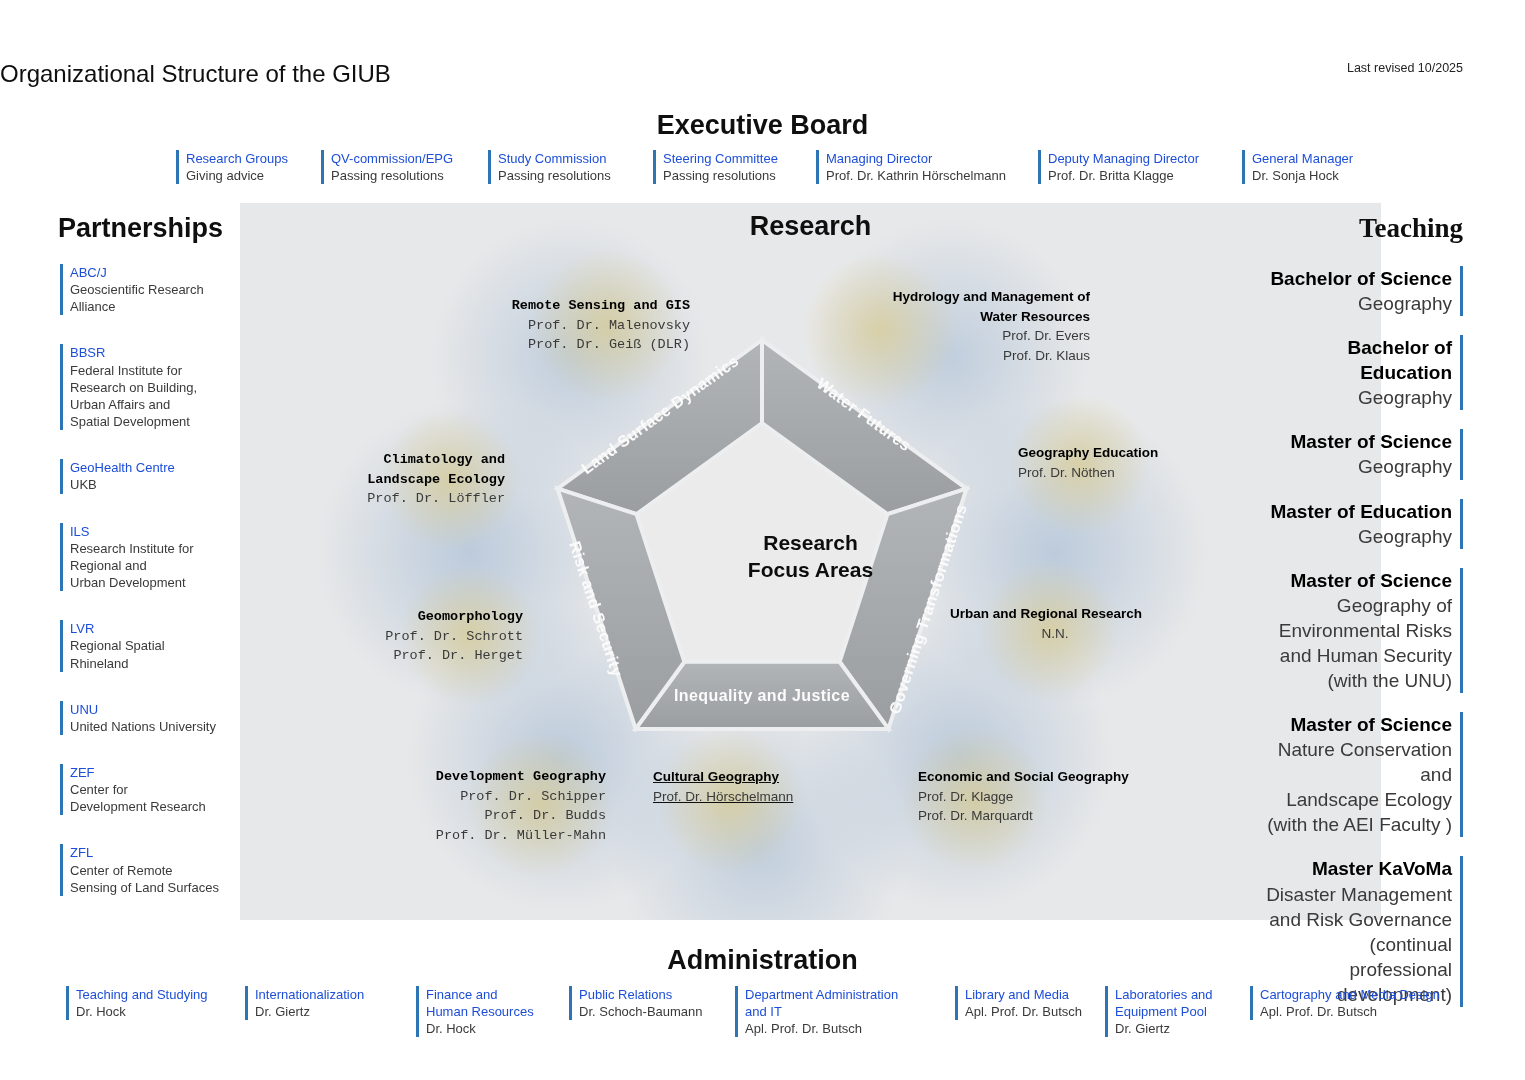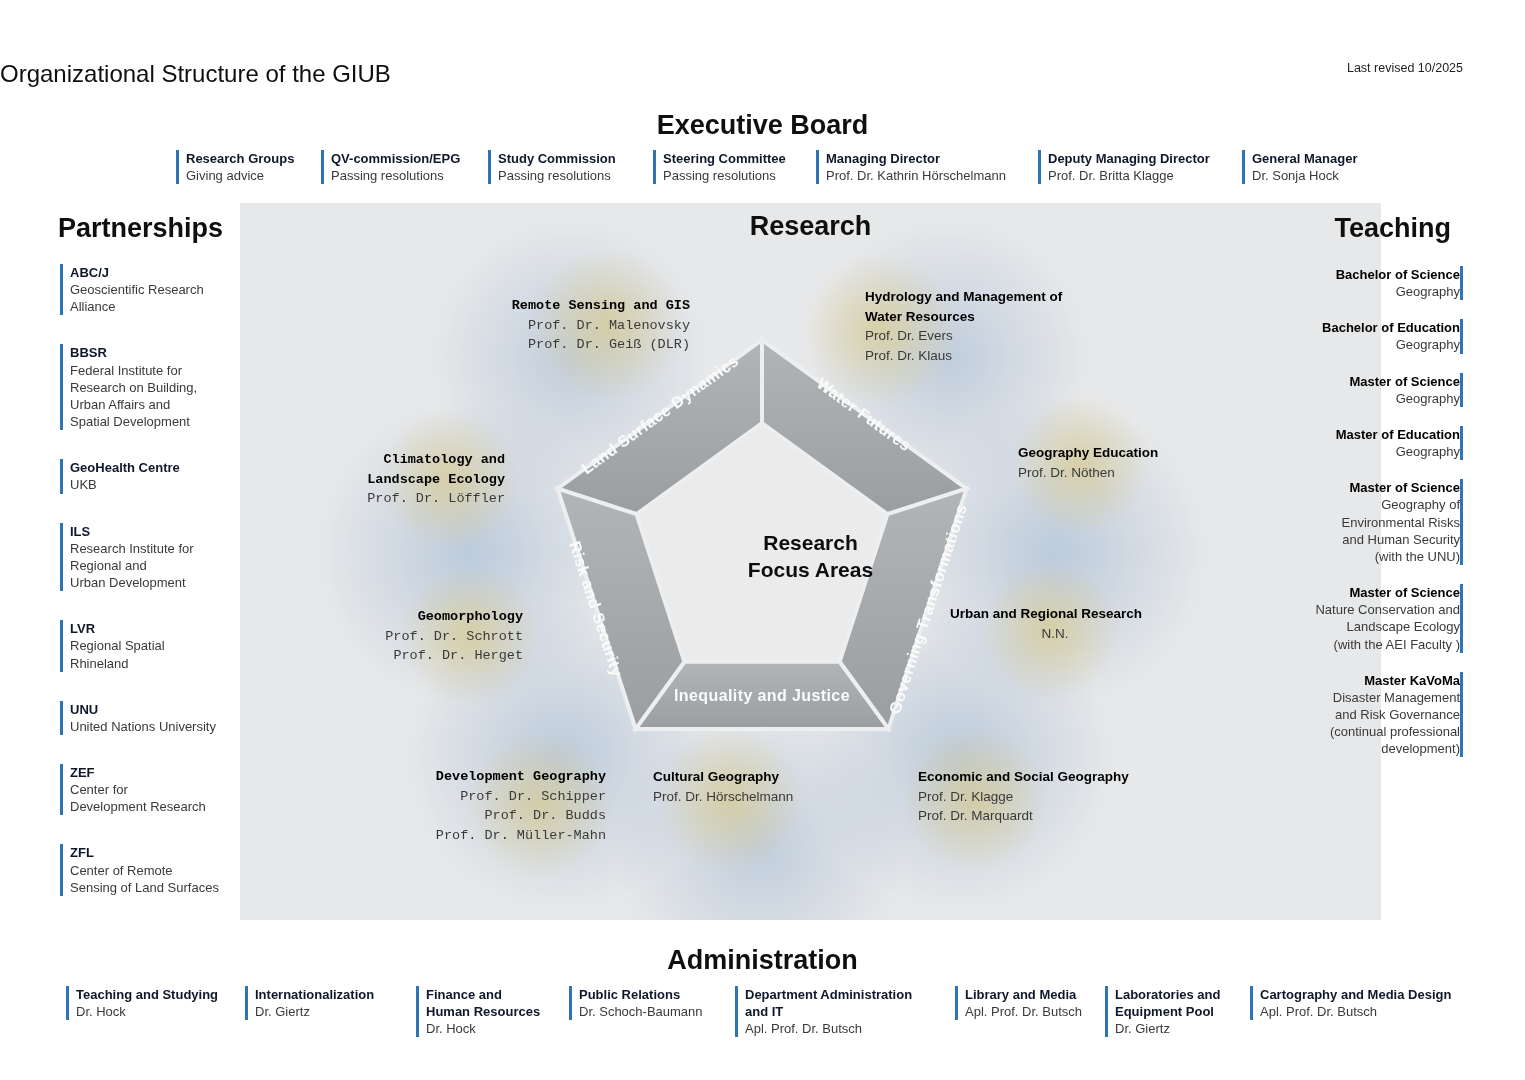--- a/index.html
+++ b/index.html
@@ -12,33 +12,33 @@
   }
   .abs{ position:absolute; }
   .pre{ white-space:pre-line; }
 
   .page-title{ top:60px; left:0; right:0; text-align:left; font-size:24px; font-weight:normal; }
   .revision{ top:61px; right:62px; font-size:12.5px; color:#222; }
   .section-h{ font-size:27px; font-weight:bold; }
   .eb-heading{ top:110px; left:0; right:0; text-align:center; }
   .admin-heading{ top:945px; left:0; right:0; text-align:center; }
   .partner-heading{ top:213px; left:58px; }
-  .teach-heading{ top:213px; right:74px; text-align:right; }
+  .teach-heading{ top:213px; right:62px; text-align:right;font-family:Liberation Serif, serif; }
 
   .bar-item{ border-left:3px solid var(--blue); padding-left:7px; font-size:13px; line-height:1.32; }
-  .bar-item .t{ font-weight:bold; color:#0f172a; }
+  .bar-item .t{ font-weight:normal; color:#1d4ed8; }
   .bar-item .s{ color:var(--sub); }
 
   .eb-row .bar-item{ position:absolute; top:150px; }
 
   .partner-col{ top:264px; left:60px; width:190px; display:flex; flex-direction:column; gap:29px; }
   .partner-col .bar-item{ font-size:13px; }
 
   .teach-col{ top:266px; right:62px; width:200px; display:flex; flex-direction:column; gap:19px; align-items:flex-end; }
-  .teach-item{ border-right:3px solid var(--blue); text-align:right; font-size:13px; line-height:1.32; }
+  .teach-item{ border-right:3px solid var(--blue); padding-right:8px; text-align:right; font-size:19px; line-height:1.32; }
   .teach-item .t{ font-weight:bold; color:#000; }
   .teach-item .s{ color:var(--sub); }
 
   .admin-row .bar-item{ position:absolute; top:986px; }
 
   .panel{
     left:240px; top:203px; width:1141px; height:717px;
     background:
       radial-gradient(circle 110px at 367px 122px,  rgba(217,199,128,.60), rgba(217,199,128,0) 70%),
       radial-gradient(circle 110px at 640px 127px,  rgba(217,199,128,.60), rgba(217,199,128,0) 70%),
@@ -185,21 +185,21 @@
   </svg>
 
   <div class="abs pent-center pre">Research
 Focus Areas</div>
 
   <div class="abs rg ra-right" style="left:190px; top:93px; width:260px;">
     <div class="t pre">Remote Sensing and GIS</div>
     <div class="m pre">Prof. Dr. Malenovsky
 Prof. Dr. Geiß (DLR)</div>
   </div>
-  <div class="abs rg" style="left:625px; top:84px; width:260px;">
+  <div class="abs rg" style="left:590px; top:84px; width:260px;text-align:right;">
     <div class="t pre">Hydrology and Management of
 Water Resources</div>
     <div class="m pre">Prof. Dr. Evers
 Prof. Dr. Klaus</div>
   </div>
   <div class="abs rg ra-right" style="left:65px; top:247px; width:200px;">
     <div class="t pre">Climatology and
 Landscape Ecology</div>
     <div class="m pre">Prof. Dr. Löffler</div>
   </div>
@@ -215,21 +215,21 @@
   <div class="abs rg ra-center-m" style="left:710px; top:401px; width:210px;">
     <div class="t pre">Urban and Regional Research</div>
     <div class="m pre">N.N.</div>
   </div>
   <div class="abs rg ra-right" style="left:166px; top:564px; width:200px;">
     <div class="t pre">Development Geography</div>
     <div class="m pre">Prof. Dr. Schipper
 Prof. Dr. Budds
 Prof. Dr. Müller-Mahn</div>
   </div>
-  <div class="abs rg" style="left:413px; top:564px; width:220px;">
+  <div class="abs rg" style="left:413px; top:564px; width:220px;text-decoration:underline;">
     <div class="t pre">Cultural Geography</div>
     <div class="m pre">Prof. Dr. Hörschelmann</div>
   </div>
   <div class="abs rg" style="left:678px; top:564px; width:240px;">
     <div class="t pre">Economic and Social Geography</div>
     <div class="m pre">Prof. Dr. Klagge
 Prof. Dr. Marquardt</div>
   </div>
 </div>
 

